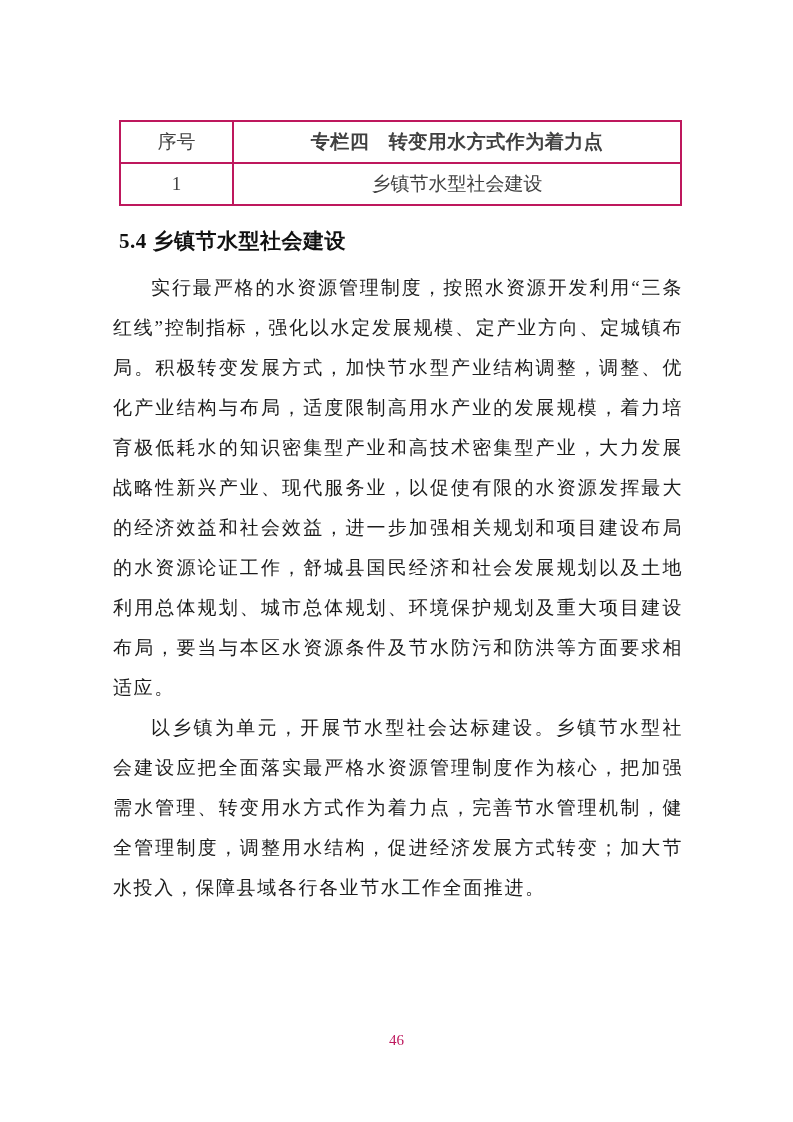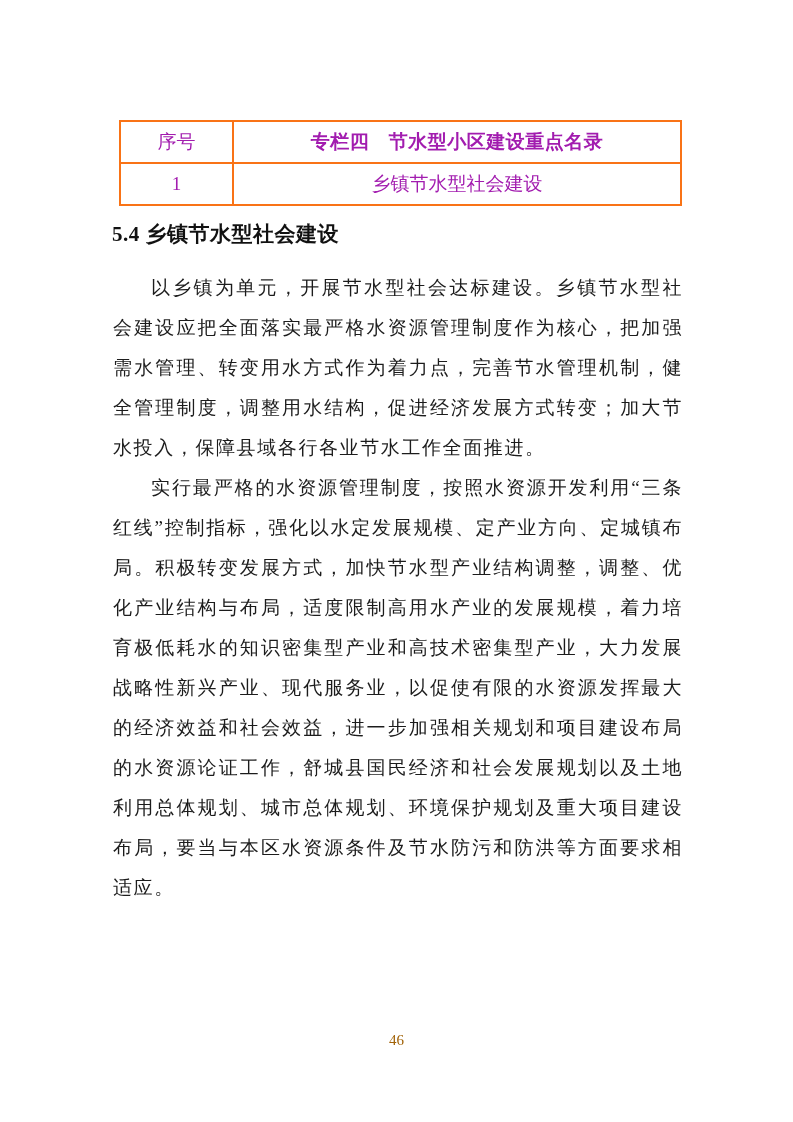--- a/index.html
+++ b/index.html
@@ -19,40 +19,40 @@
   
   .placard-table {
     position: absolute;
     left: 119px;
     top: 120px;
     width: 541px;
     border-collapse: collapse;
     table-layout: fixed;
   }
   .placard-table td {
-    border: 2px solid #f97316;
+    border: 2px solid #be185d;
     height: 40px;
     text-align: center;
     vertical-align: middle;
     font-size: 19px;
     padding: 0 4px;
-    color: #a21caf;
+    color: #404040;
   }
   .placard-table .col-serial { width: 103px; }
   .placard-table .col-name   { width: 438px; }
   .placard-table .placard-title {
     font-weight: bold;
     letter-spacing: 0.5px;
   }
   
   .section-heading {
     position: absolute;
     left: 112px;
     top: 220px;
-    margin: 0;
+    margin: 7px;
     font-size: 21px;
     font-weight: bold;
     letter-spacing: 0.5px;
     color: #111111;
     white-space: nowrap;
     text-align: center;
   }
   
   .body-text {
     position: absolute;
@@ -72,43 +72,43 @@
     word-break: break-all;
   }
   
   .page-footer {
     position: absolute;
     left: 0;
     top: 1032px;
     width: 793px;
     text-align: center;
     font-size: 15px;
-    color: #a16207;
+    color: #be185d;
   }
 </style>
 </head>
 <body>
 
 <div class="page">
 
   <table class="placard-table">
     <tbody>
       <tr>
         <td class="col-serial">序号</td>
-        <td class="col-name placard-title">专栏四　节水型小区建设重点名录</td>
+        <td class="col-name placard-title">专栏四　转变用水方式作为着力点</td>
       </tr>
       <tr>
         <td class="col-serial">1</td>
         <td class="col-name">乡镇节水型社会建设</td>
       </tr>
     </tbody>
   </table>
 
   <h2 class="section-heading">5.4 乡镇节水型社会建设</h2>
 
   <div class="body-text">
+    <p>实行最严格的水资源管理制度，按照水资源开发利用“三条红线”控制指标，强化以水定发展规模、定产业方向、定城镇布局。积极转变发展方式，加快节水型产业结构调整，调整、优化产业结构与布局，适度限制高用水产业的发展规模，着力培育极低耗水的知识密集型产业和高技术密集型产业，大力发展战略性新兴产业、现代服务业，以促使有限的水资源发挥最大的经济效益和社会效益，进一步加强相关规划和项目建设布局的水资源论证工作，舒城县国民经济和社会发展规划以及土地利用总体规划、城市总体规划、环境保护规划及重大项目建设布局，要当与本区水资源条件及节水防污和防洪等方面要求相适应。</p>
     <p>以乡镇为单元，开展节水型社会达标建设。乡镇节水型社会建设应把全面落实最严格水资源管理制度作为核心，把加强需水管理、转变用水方式作为着力点，完善节水管理机制，健全管理制度，调整用水结构，促进经济发展方式转变；加大节水投入，保障县域各行各业节水工作全面推进。</p>
-    <p>实行最严格的水资源管理制度，按照水资源开发利用“三条红线”控制指标，强化以水定发展规模、定产业方向、定城镇布局。积极转变发展方式，加快节水型产业结构调整，调整、优化产业结构与布局，适度限制高用水产业的发展规模，着力培育极低耗水的知识密集型产业和高技术密集型产业，大力发展战略性新兴产业、现代服务业，以促使有限的水资源发挥最大的经济效益和社会效益，进一步加强相关规划和项目建设布局的水资源论证工作，舒城县国民经济和社会发展规划以及土地利用总体规划、城市总体规划、环境保护规划及重大项目建设布局，要当与本区水资源条件及节水防污和防洪等方面要求相适应。</p>
   </div>
 
   <div class="page-footer">46</div>
 
 </div>
 
 </body></html>

